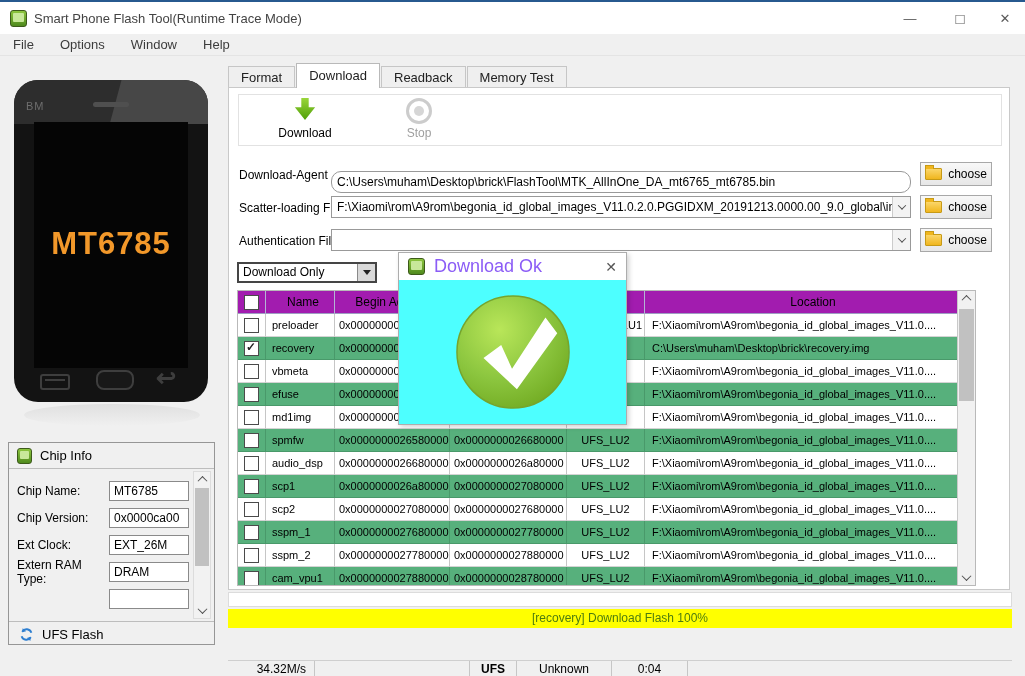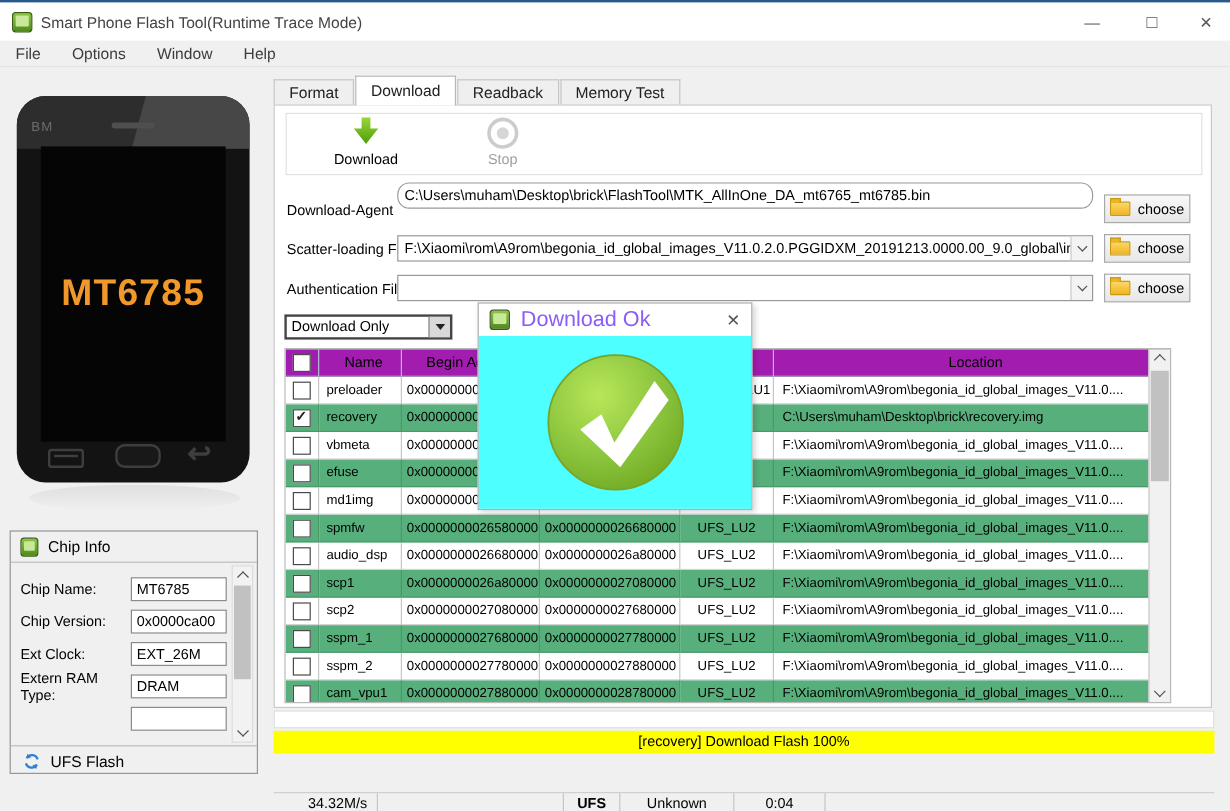--- a/index.html
+++ b/index.html
@@ -109,21 +109,21 @@
   
   .dialog{left:398px;top:252px;width:229px;height:173px;background:#fff;border:1px solid #adadad;box-sizing:border-box;
           z-index:50;box-shadow:2px 2px 5px rgba(0,0,0,.18);}
   .dialog-title{height:27px;display:flex;align-items:center;padding:0 9px;gap:9px;}
   .dialog-title-text{flex:1;font-size:18px;color:#8b5cf6;}
   .dialog-close{font-size:14px;color:#555;}
   .dialog-body{position:absolute;left:0;right:0;top:27px;bottom:0;background:#4dffff;display:flex;align-items:center;justify-content:center;}
 
   
   .whitebar{left:228px;top:592px;width:784px;height:15px;background:#fff;border:1px solid #dcdcdc;box-sizing:border-box;}
-  .yellowbar{left:228px;top:609px;width:784px;height:19px;background:#ffff00;text-align:center;line-height:19px;font-size:12px;color:#000000;}
+  .yellowbar{left:228px;top:609px;width:784px;height:19px;background:#ffff00;text-align:center;line-height:19px;font-size:12px;color:#4d7c0f;}
   .statusrow{left:228px;top:660px;width:784px;height:18px;display:flex;border-top:1px solid #cfcfcf;box-sizing:border-box;}
   .st-cell{box-sizing:border-box;border-right:1px solid #c6c6c6;font-size:12px;line-height:17px;padding:0 8px;white-space:nowrap;overflow:hidden;}
   .st0{width:87px;text-align:right;}
   .st1{width:100px;text-align:right;margin-top:36px;}
   .st2{width:55px;}
   .st3{width:47px;text-align:center;font-weight:bold;padding:0 2px;}
   .st4{width:95px;text-align:center;}
   .st5{width:76px;text-align:center;}
   .st6{flex:1;border-right:none;}
 </style>
@@ -227,21 +227,21 @@
       </svg>
       <div class="lbl">Download</div>
     </div>
     <div class="tool-btn" style="left:138px;">
       <div class="stop-icon"></div>
       <div class="lbl dis">Stop</div>
     </div>
   </div>
 
   <div class="form-label" style="top:80px;">Download-Agent</div>
-  <div class="field" style="top:64px;border-radius:10px;">C:\Users\muham\Desktop\brick\FlashTool\MTK_AllInOne_DA_mt6765_mt6785.bin</div>
+  <div class="field" style="top:83px;border-radius:10px;">C:\Users\muham\Desktop\brick\FlashTool\MTK_AllInOne_DA_mt6765_mt6785.bin</div>
   <div class="choose-btn" style="top:74px;">
     <span class="folder"></span>
     <span>choose</span>
   </div>
 
   <div class="form-label" style="top:113px;">Scatter-loading File</div>
   <div class="field" style="top:108px;padding-right:18px;">
     <span>F:\Xiaomi\rom\A9rom\begonia_id_global_images_V11.0.2.0.PGGIDXM_20191213.0000.00_9.0_global\images\MT678</span>
     <span class="combo-arrow">
         <span class="chev down" style="width:5px;height:5px;"></span>

